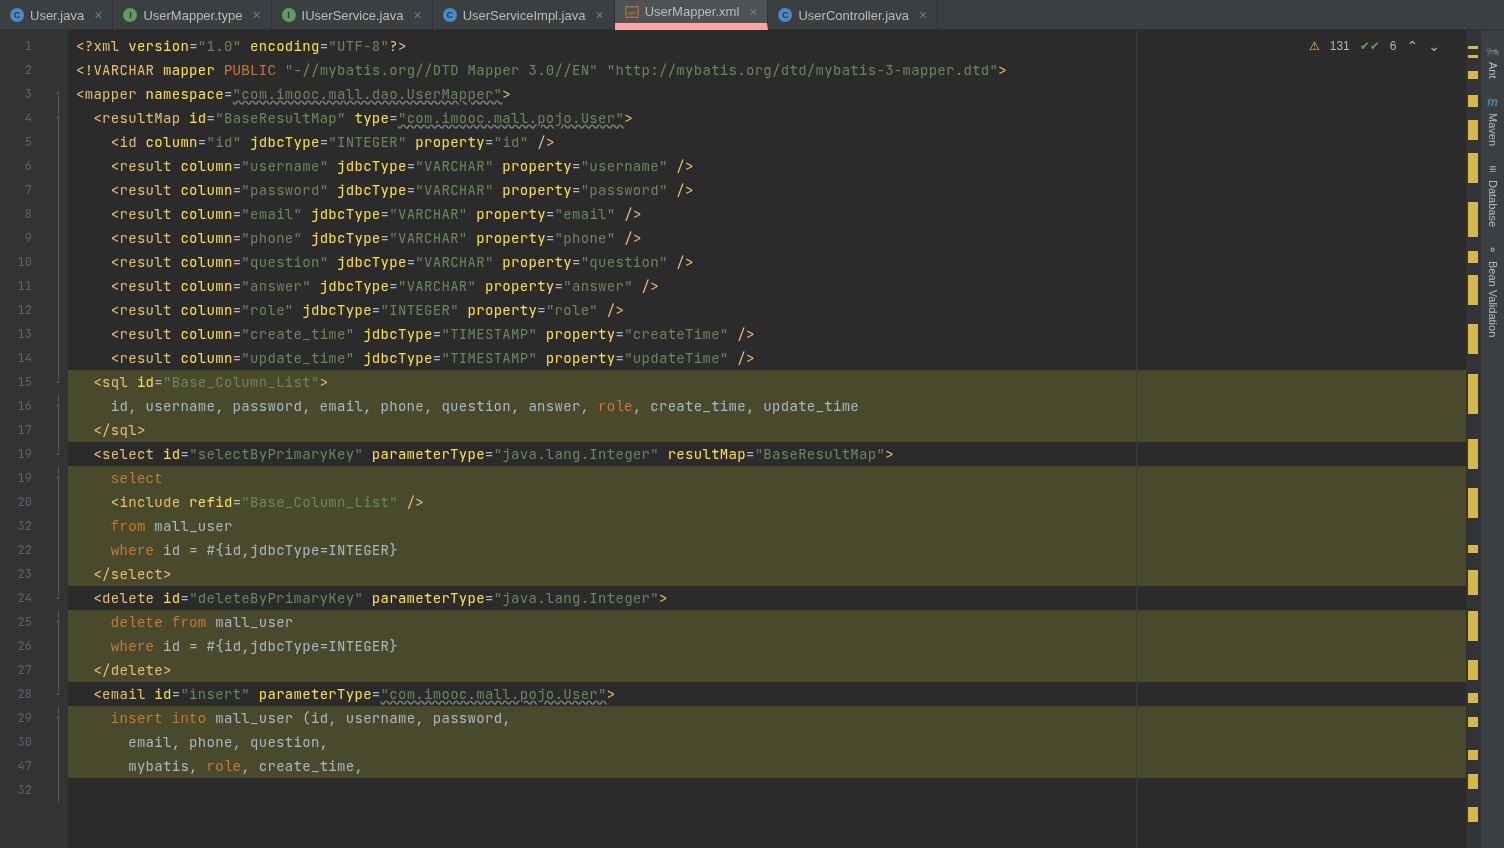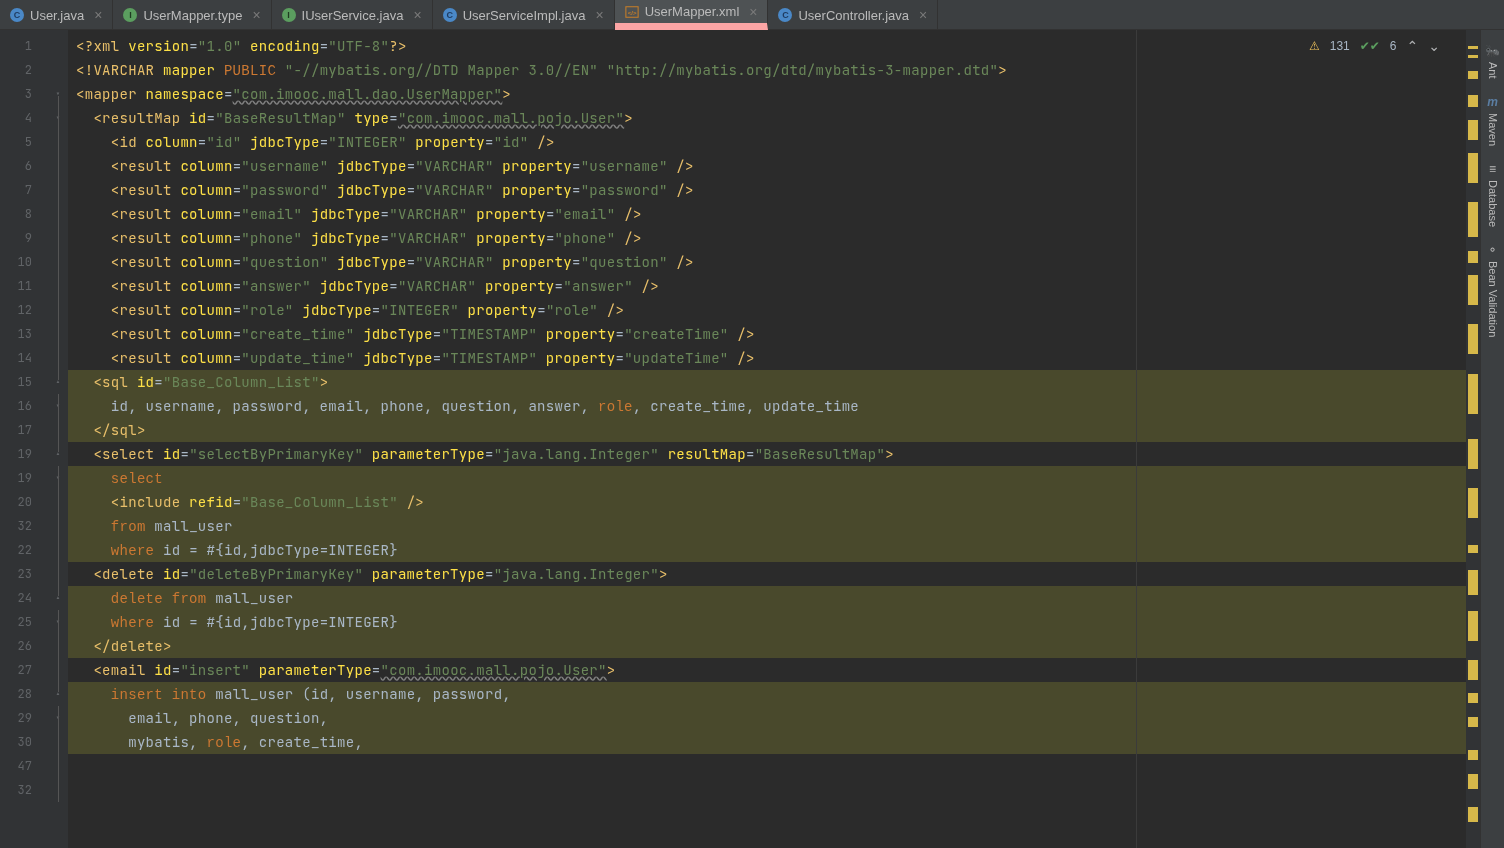--- a/index.html
+++ b/index.html
@@ -365,20 +365,21 @@
       <div class="code-line">    <span class="tag">&lt;</span><span class="tag">result</span><span class="attr"> column</span><span class="txt">=</span><span class="val">"create_time"</span><span class="attr"> jdbcType</span><span class="txt">=</span><span class="val">"TIMESTAMP"</span><span class="attr"> property</span><span class="txt">=</span><span class="val">"createTime"</span><span class="tag"> /&gt;</span></div>
       <div class="code-line">    <span class="tag">&lt;</span><span class="tag">result</span><span class="attr"> column</span><span class="txt">=</span><span class="val">"update_time"</span><span class="attr"> jdbcType</span><span class="txt">=</span><span class="val">"TIMESTAMP"</span><span class="attr"> property</span><span class="txt">=</span><span class="val">"updateTime"</span><span class="tag"> /&gt;</span></div>
       <div class="code-line hl">  <span class="tag">&lt;</span><span class="tag">sql</span><span class="attr"> id</span><span class="txt">=</span><span class="val">"Base_Column_List"</span><span class="tag">&gt;</span></div>
       <div class="code-line hl">    <span class="txt">id, username, password, email, phone, question, answer, </span><span class="kw">role</span><span class="txt">, create_time, update_time</span></div>
       <div class="code-line hl">  <span class="tag">&lt;/</span><span class="tag">sql</span><span class="tag">&gt;</span></div>
       <div class="code-line">  <span class="tag">&lt;</span><span class="tag">select</span><span class="attr"> id</span><span class="txt">=</span><span class="val">"selectByPrimaryKey"</span><span class="attr"> parameterType</span><span class="txt">=</span><span class="val">"java.lang.Integer"</span><span class="attr"> resultMap</span><span class="txt">=</span><span class="val">"BaseResultMap"</span><span class="tag">&gt;</span></div>
       <div class="code-line hl">    <span class="kw">select</span></div>
       <div class="code-line hl">    <span class="tag">&lt;</span><span class="tag">include</span><span class="attr"> refid</span><span class="txt">=</span><span class="val">"Base_Column_List"</span><span class="tag"> /&gt;</span></div>
       <div class="code-line hl">    <span class="kw">from </span><span class="txt">mall_user</span></div>
       <div class="code-line hl">    <span class="kw">where </span><span class="txt">id = #{id,jdbcType=INTEGER}</span></div>
+      <div class="code-line hl">  <span class="tag">&lt;/</span><span class="tag">select</span><span class="tag">&gt;</span></div>
       <div class="code-line">  <span class="tag">&lt;</span><span class="tag">delete</span><span class="attr"> id</span><span class="txt">=</span><span class="val">"deleteByPrimaryKey"</span><span class="attr"> parameterType</span><span class="txt">=</span><span class="val">"java.lang.Integer"</span><span class="tag">&gt;</span></div>
       <div class="code-line hl">    <span class="kw">delete from </span><span class="txt">mall_user</span></div>
       <div class="code-line hl">    <span class="kw">where </span><span class="txt">id = #{id,jdbcType=INTEGER}</span></div>
       <div class="code-line hl">  <span class="tag">&lt;/</span><span class="tag">delete</span><span class="tag">&gt;</span></div>
       <div class="code-line">  <span class="tag">&lt;</span><span class="tag">email</span><span class="attr"> id</span><span class="txt">=</span><span class="val">"insert"</span><span class="attr"> parameterType</span><span class="txt">=</span><span class="val underline">"com.imooc.mall.pojo.User"</span><span class="tag">&gt;</span></div>
       <div class="code-line hl">    <span class="kw">insert into </span><span class="txt">mall_user (id, username, password,</span></div>
       <div class="code-line hl">      <span class="txt">email, phone, question,</span></div>
       <div class="code-line hl">      <span class="txt">mybatis, </span><span class="kw">role</span><span class="txt">, create_time,</span></div>
 
       <div class="status-overlay">

